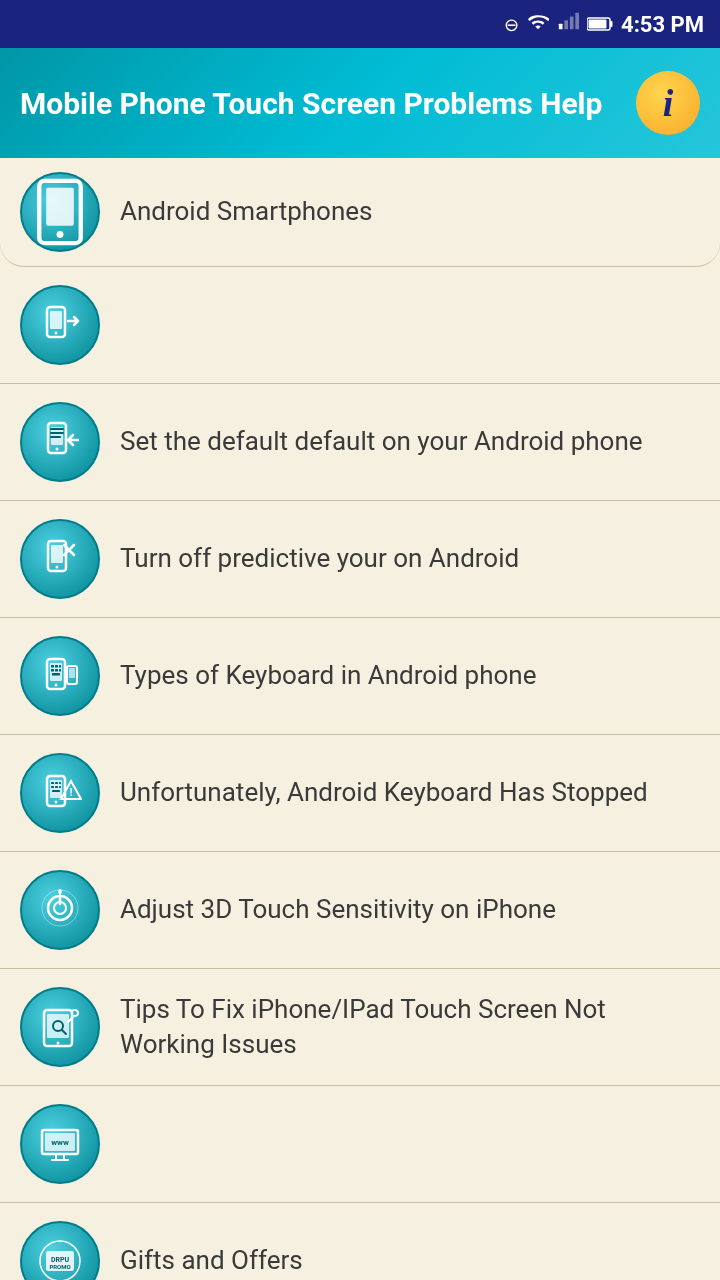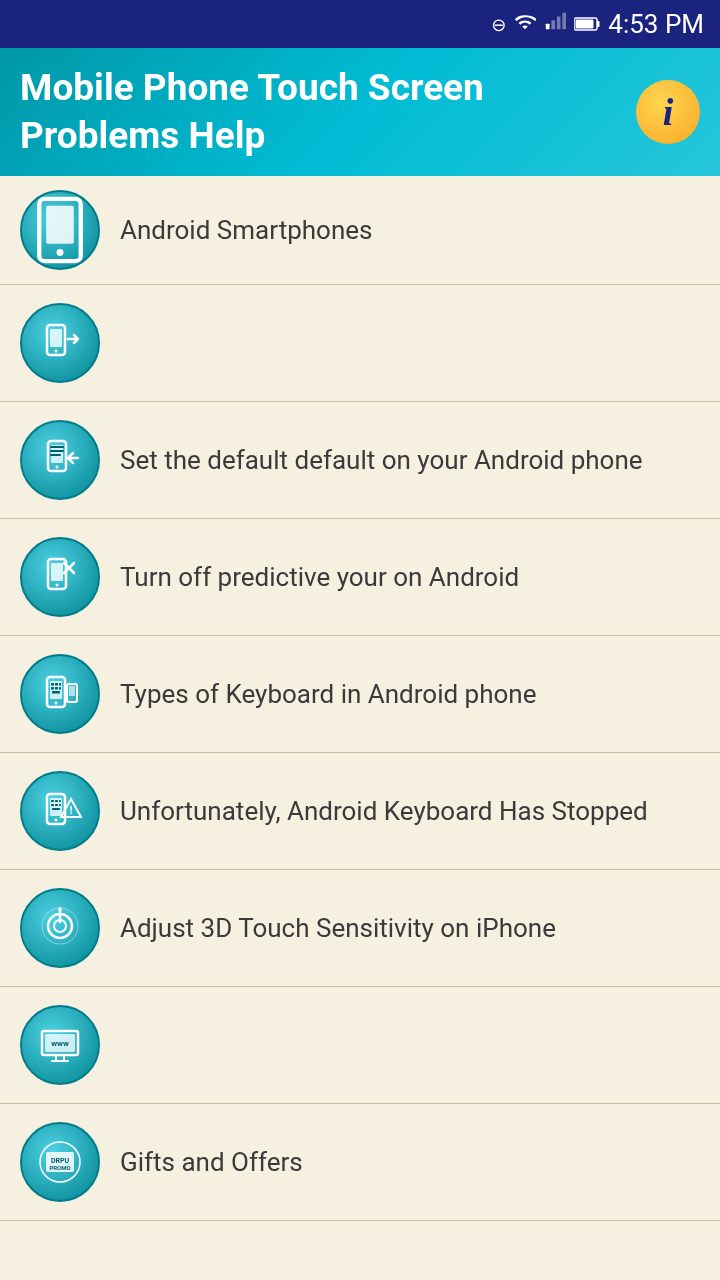--- a/index.html
+++ b/index.html
@@ -19,22 +19,22 @@
       height: 48px;
       display: flex;
       align-items: center;
       justify-content: flex-end;
       padding: 0 16px;
       gap: 10px;
     }
 
     .status-bar .time {
       color: white;
-      font-size: 26px;
-      font-weight: 400;
+      font-size: 22px;
+      font-weight: 700;
     }
 
     .status-icons {
       display: flex;
       align-items: center;
       gap: 8px;
     }
 
     .status-icon {
       color: white;
@@ -46,21 +46,21 @@
       background: linear-gradient(135deg, #0097a7 0%, #00bcd4 50%, #26c6da 100%);
       padding: 16px 20px;
       display: flex;
       align-items: center;
       justify-content: space-between;
       min-height: 110px;
     }
 
     .header-title {
       color: white;
-      font-size: 37px;
+      font-size: 30px;
       font-weight: bold;
       line-height: 1.3;
       flex: 1;
     }
 
     .info-button {
       width: 64px;
       height: 64px;
       background: radial-gradient(circle at 40% 35%, #ffd54f, #f9a825);
       border-radius: 50%;
@@ -118,20 +118,21 @@
     }
 
     
     .list-item-partial {
       display: flex;
       align-items: center;
       padding: 14px 20px;
       border-bottom: 1px solid #c8bfa0;
       background: #f5f0e0;
       min-height: 80px;
+      border-radius: 24px;
     }
 
     .item-icon-wrap-small {
       width: 80px;
       height: 80px;
       border-radius: 50%;
       background: radial-gradient(circle at 40% 35%, #4dd0e1, #00838f);
       display: flex;
       align-items: center;
       justify-content: center;
@@ -286,20 +287,36 @@
 
         <path d="M22 8 C22 8 18 2 22 1 C26 2 22 8 22 8Z" fill="white"></path>
         <path d="M22 10 L22 16" stroke="white" stroke-width="2.5" stroke-linecap="round"></path>
 
         <circle cx="22" cy="20" r="18" stroke="white" stroke-width="1" fill="none" opacity="0.4"></circle>
       </svg>
     </div>
     <div class="item-text">Adjust 3D Touch Sensitivity on iPhone</div>
   </div>
 
+  <div class="list-item">
+    <div class="item-icon-wrap">
+      <svg viewBox="0 0 44 44" fill="none" xmlns="http://www.w3.org/2000/svg">
+
+        <rect x="6" y="5" width="28" height="36" rx="3" stroke="white" stroke-width="2.5" fill="none"></rect>
+        <rect x="9" y="9" width="22" height="24" rx="1" fill="white" opacity="0.75"></rect>
+        <circle cx="20" cy="38" r="1.5" fill="white"></circle>
+
+        <circle cx="20" cy="21" r="5" stroke="#006070" stroke-width="2" fill="none"></circle>
+        <path d="M24 25 L28 29" stroke="#006070" stroke-width="2" stroke-linecap="round"></path>
+
+        <path d="M34 6 C36 4 40 5 40 8 C40 10 38 11 36 11 L30 17" stroke="white" stroke-width="2" stroke-linecap="round" fill="none"></path>
+      </svg>
+    </div>
+    <div class="item-text">Tips To Fix iPhone/IPad Touch Screen Not Working Issues</div>
+  </div>
 
   <div class="list-item">
     <div class="item-icon-wrap">
       <svg viewBox="0 0 44 44" fill="none" xmlns="http://www.w3.org/2000/svg">
 
         <rect x="4" y="8" width="36" height="24" rx="2" stroke="white" stroke-width="2.5" fill="none"></rect>
         <rect x="7" y="11" width="30" height="18" rx="1" fill="white" opacity="0.75"></rect>
 
         <path d="M18 32 L18 38 L26 38 L26 32" stroke="white" stroke-width="2" stroke-linecap="round" stroke-linejoin="round" fill="none"></path>
         <path d="M14 38 L30 38" stroke="white" stroke-width="2" stroke-linecap="round"></path>

